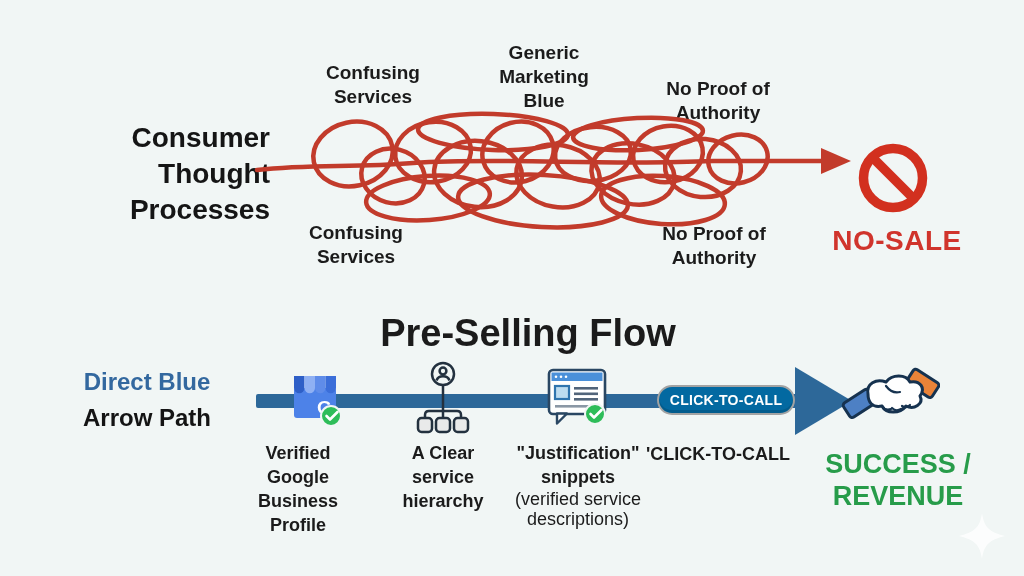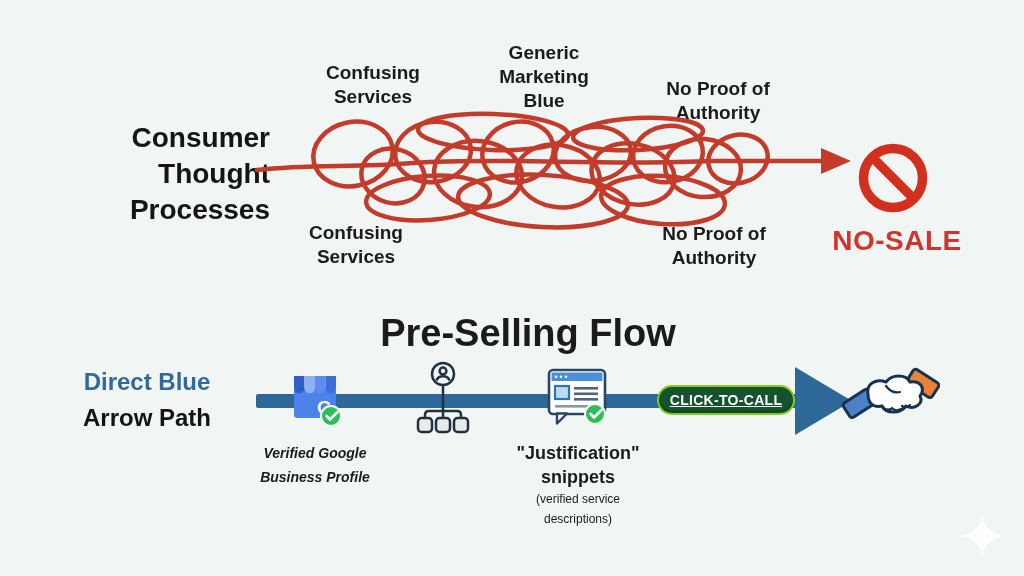--- a/index.html
+++ b/index.html
@@ -13,25 +13,24 @@
     transform:translateX(-50%);line-height:1.25;
   }
   .title-left{
     position:absolute;font-weight:bold;color:#151515;text-align:right;
   }
   .red-text{color:#d0342c;}
   .green-text{color:#279c4a;}
   .blue-line{color:#33689f;}
   .dark-line{color:#141414;}
   .pill{
-    position:absolute;background:#14532d;border:2px solid #84cc16;
+    position:absolute;background:#0369a1;border:2px solid #a3a3a3;
     border-radius:16px;display:flex;align-items:center;justify-content:center;
     color:#ffffff;font-weight:bold;letter-spacing:.3px;z-index:3;
     box-shadow:inset 0 -3px 0 rgba(0,0,0,.12);
-    text-decoration:underline;
   }
   svg{display:block;}
 </style>
 </head>
 <body>
 
 <div class="canvas">
 
   <div class="title-left" style="left:55px;top:120px;width:215px;font-size:28px;line-height:36px;">Consumer Thought Processes</div>
 
@@ -137,24 +136,27 @@
     </g>
     <path d="M28 38 C26 28 36 22 46 26 C52 18 66 18 70 26 C80 24 86 32 80 40 C84 48 74 54 66 50 C60 58 46 58 42 50 C32 52 28 46 28 38 Z" fill="#ffffff" stroke="#16324f" stroke-width="3" stroke-linejoin="round"></path>
     <g stroke="#16324f" stroke-width="2.2" fill="none" stroke-linecap="round">
       <path d="M42 50 q3 5 9 3"></path>
       <path d="M52 52 q4 4 9 1"></path>
       <path d="M62 50 q4 3 8 -1"></path>
       <path d="M46 30 q6 8 14 6"></path>
     </g>
   </svg>
 
-  <div class="lbl" style="left:315px;top:441px;width:120px;font-size:14px;line-height:24px;font-style:italic;">Verified Google Business Profile</div>
+  <div class="lbl" style="left:298px;top:441px;width:120px;font-size:18px;line-height:24px;">Verified Google Business Profile</div>
+  <div class="lbl" style="left:443px;top:441px;width:110px;font-size:18px;line-height:24px;">A Clear service hierarchy</div>
   <div class="lbl" style="left:578px;top:441px;width:152px;font-size:18px;line-height:24px;">
     <span style="display:block;">"Justification" snippets</span>
-    <span style="display:block;font-weight:normal;font-size:12px;line-height:20px;">(verified service descriptions)</span>
+    <span style="display:block;font-weight:normal;font-size:18px;line-height:20px;">(verified service descriptions)</span>
   </div>
+  <div class="lbl" style="left:718px;top:443px;width:200px;font-size:18px;">'CLICK-TO-CALL</div>
 
+  <div class="lbl green-text" style="left:898px;top:448px;width:180px;font-size:27px;line-height:32px;">SUCCESS / REVENUE</div>
 
   <svg class="abs" style="left:959px;top:513px;" width="46" height="46" viewBox="0 0 46 46">
     <path d="M23 0 C25 14 30 19 46 23 C30 27 25 32 23 46 C21 32 16 27 0 23 C16 19 21 14 23 0 Z" fill="rgba(255,255,255,0.8)"></path>
   </svg>
 
 </div>
 
 </body></html>

